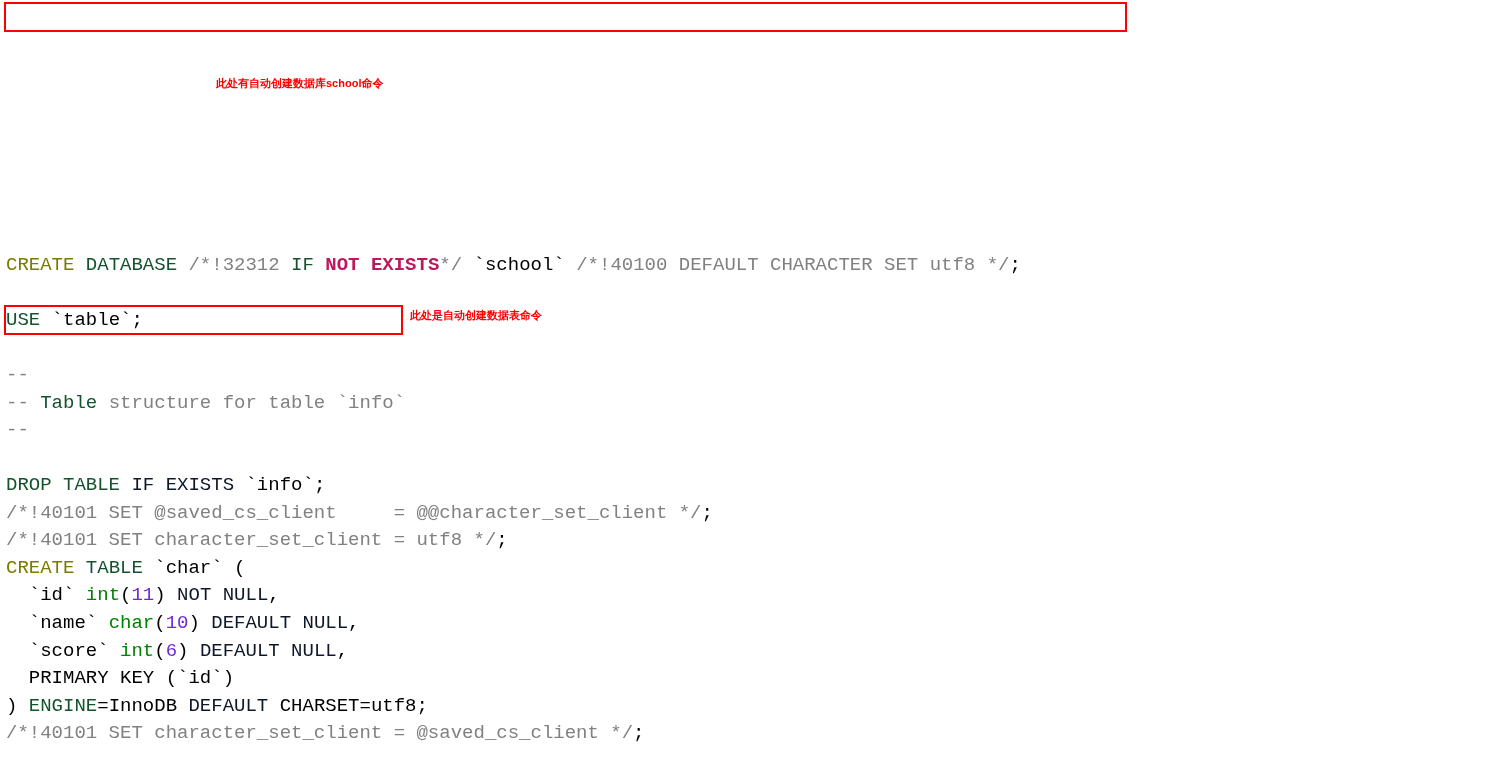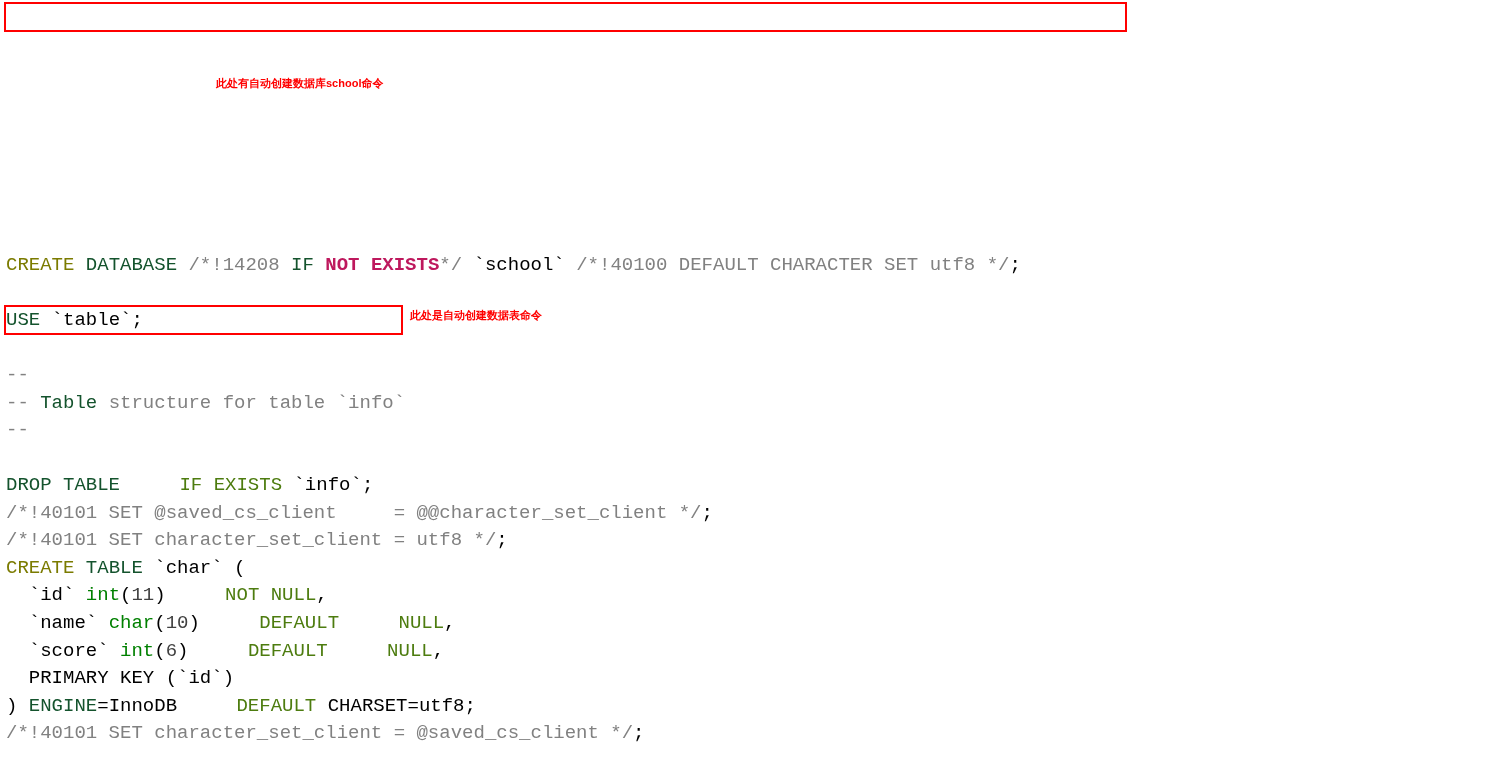--- a/index.html
+++ b/index.html
@@ -8,24 +8,24 @@
     background: #ffffff;
     font-family: "Courier New", Consolas, monospace;
     font-size: 19px;
     line-height: 1.45;
     color: #000000;
     white-space: pre;
     position: relative;
   }
   .kw-gold { color: #7b7b00; }
   .kw-blue { color: #14532d; }
-  .kw-magenta { color: #4d7c0f; margin-left: 48px; }
+  .kw-magenta { color: #0f172a; }
   .kw-gray { color: #818181; }
   .kw-green { color: #008000; }
-  .kw-red { color: #404040; }
+  .kw-red { color: #6d28d9; }
   .kw-fuchsia { color: #be185d; font-weight: bold; }
   .kw-black { color: #000000; }
 
   .box1 {
     position: absolute;
     border: 2px solid #ff0000;
     left: 4px;
     top: 2px;
     width: 1119px;
     height: 26px;
@@ -54,21 +54,21 @@
 </head>
 <body>
 
 
 
 <div class="box1"></div>
 <div class="box2"></div>
 <div class="anno anno1">此处有自动创建数据库school命令</div>
 <div class="anno anno2">此处是自动创建数据表命令</div>
 
-<span><span class="kw-gold">CREATE</span> <span class="kw-blue">DATABASE</span> <span class="kw-gray">/*!14208 </span><span class="kw-blue">IF</span><span class="kw-gray"> </span><span class="kw-fuchsia">NOT EXISTS</span><span class="kw-gray">*/</span><span class="kw-black"> `school` </span><span class="kw-gray">/*!40100 DEFAULT CHARACTER SET utf8 */</span><span class="kw-black">;</span></span>
+<span><span class="kw-gold">CREATE</span> <span class="kw-blue">DATABASE</span> <span class="kw-gray">/*!32312 </span><span class="kw-blue">IF</span><span class="kw-gray"> </span><span class="kw-fuchsia">NOT EXISTS</span><span class="kw-gray">*/</span><span class="kw-black"> `school` </span><span class="kw-gray">/*!40100 DEFAULT CHARACTER SET utf8 */</span><span class="kw-black">;</span></span>
 
 <span><span class="kw-blue">USE</span><span class="kw-black"> `table`;</span></span>
 
 <span><span class="kw-gray">--</span>
 <span class="kw-gray">-- </span><span class="kw-blue">Table</span><span class="kw-gray"> structure for table `info`</span>
 <span class="kw-gray">--</span></span>
 
 <span><span class="kw-blue">DROP</span> <span class="kw-blue">TABLE</span> <span class="kw-magenta">IF EXISTS</span><span class="kw-black"> `info`;</span></span>
 <span><span class="kw-gray">/*!40101 SET @saved_cs_client     = @@character_set_client */</span><span class="kw-black">;</span></span>
 <span><span class="kw-gray">/*!40101 SET character_set_client = utf8 */</span><span class="kw-black">;</span></span>

